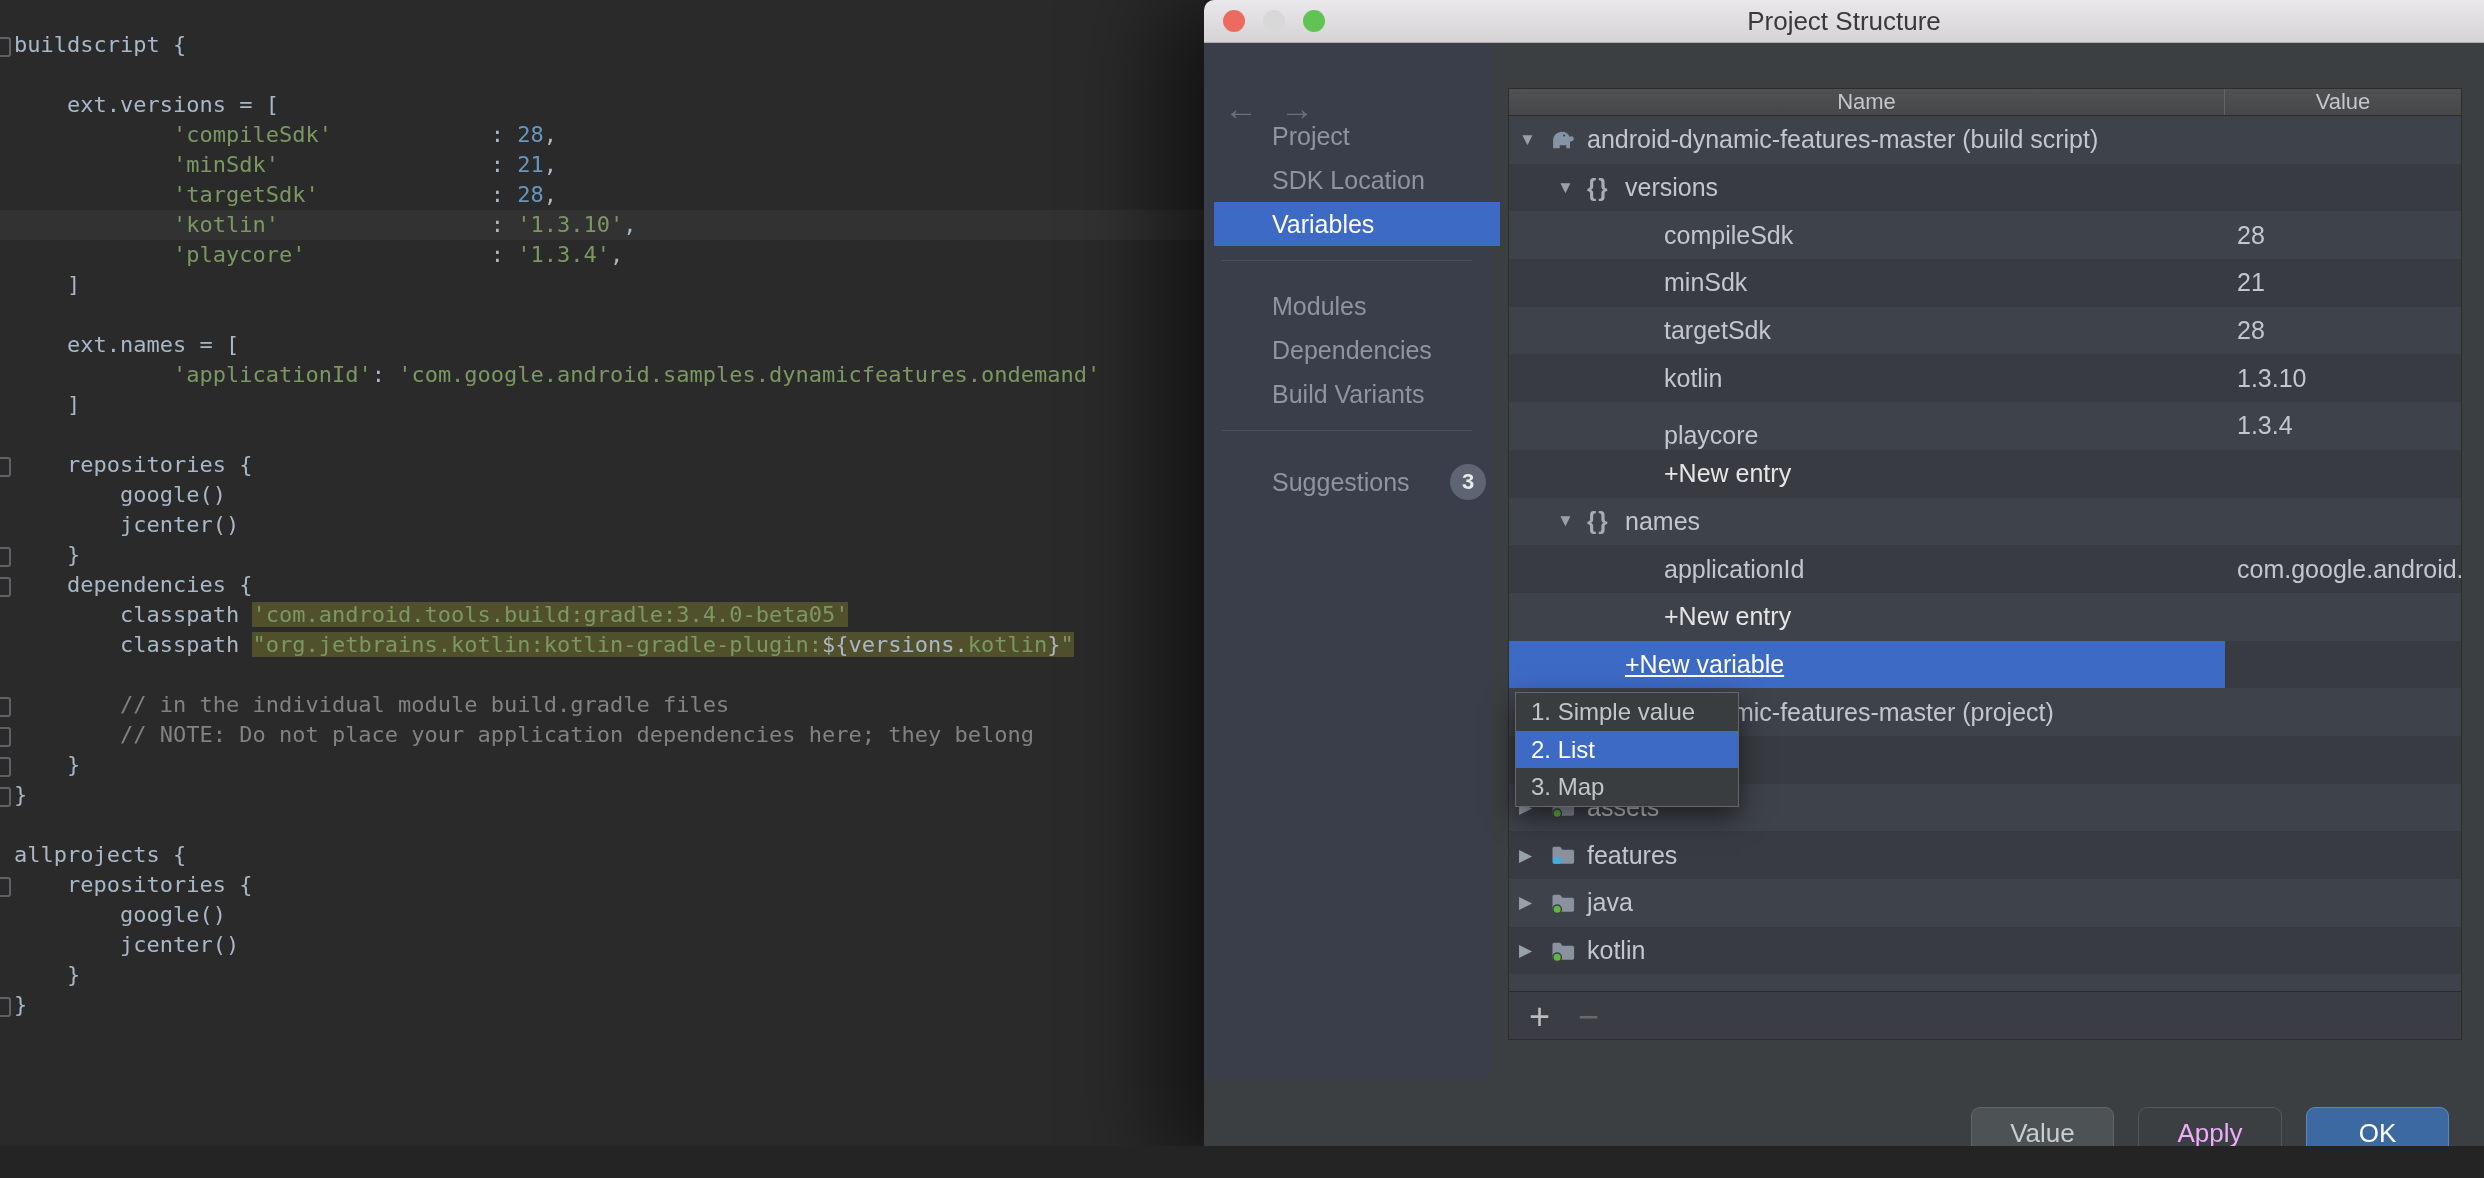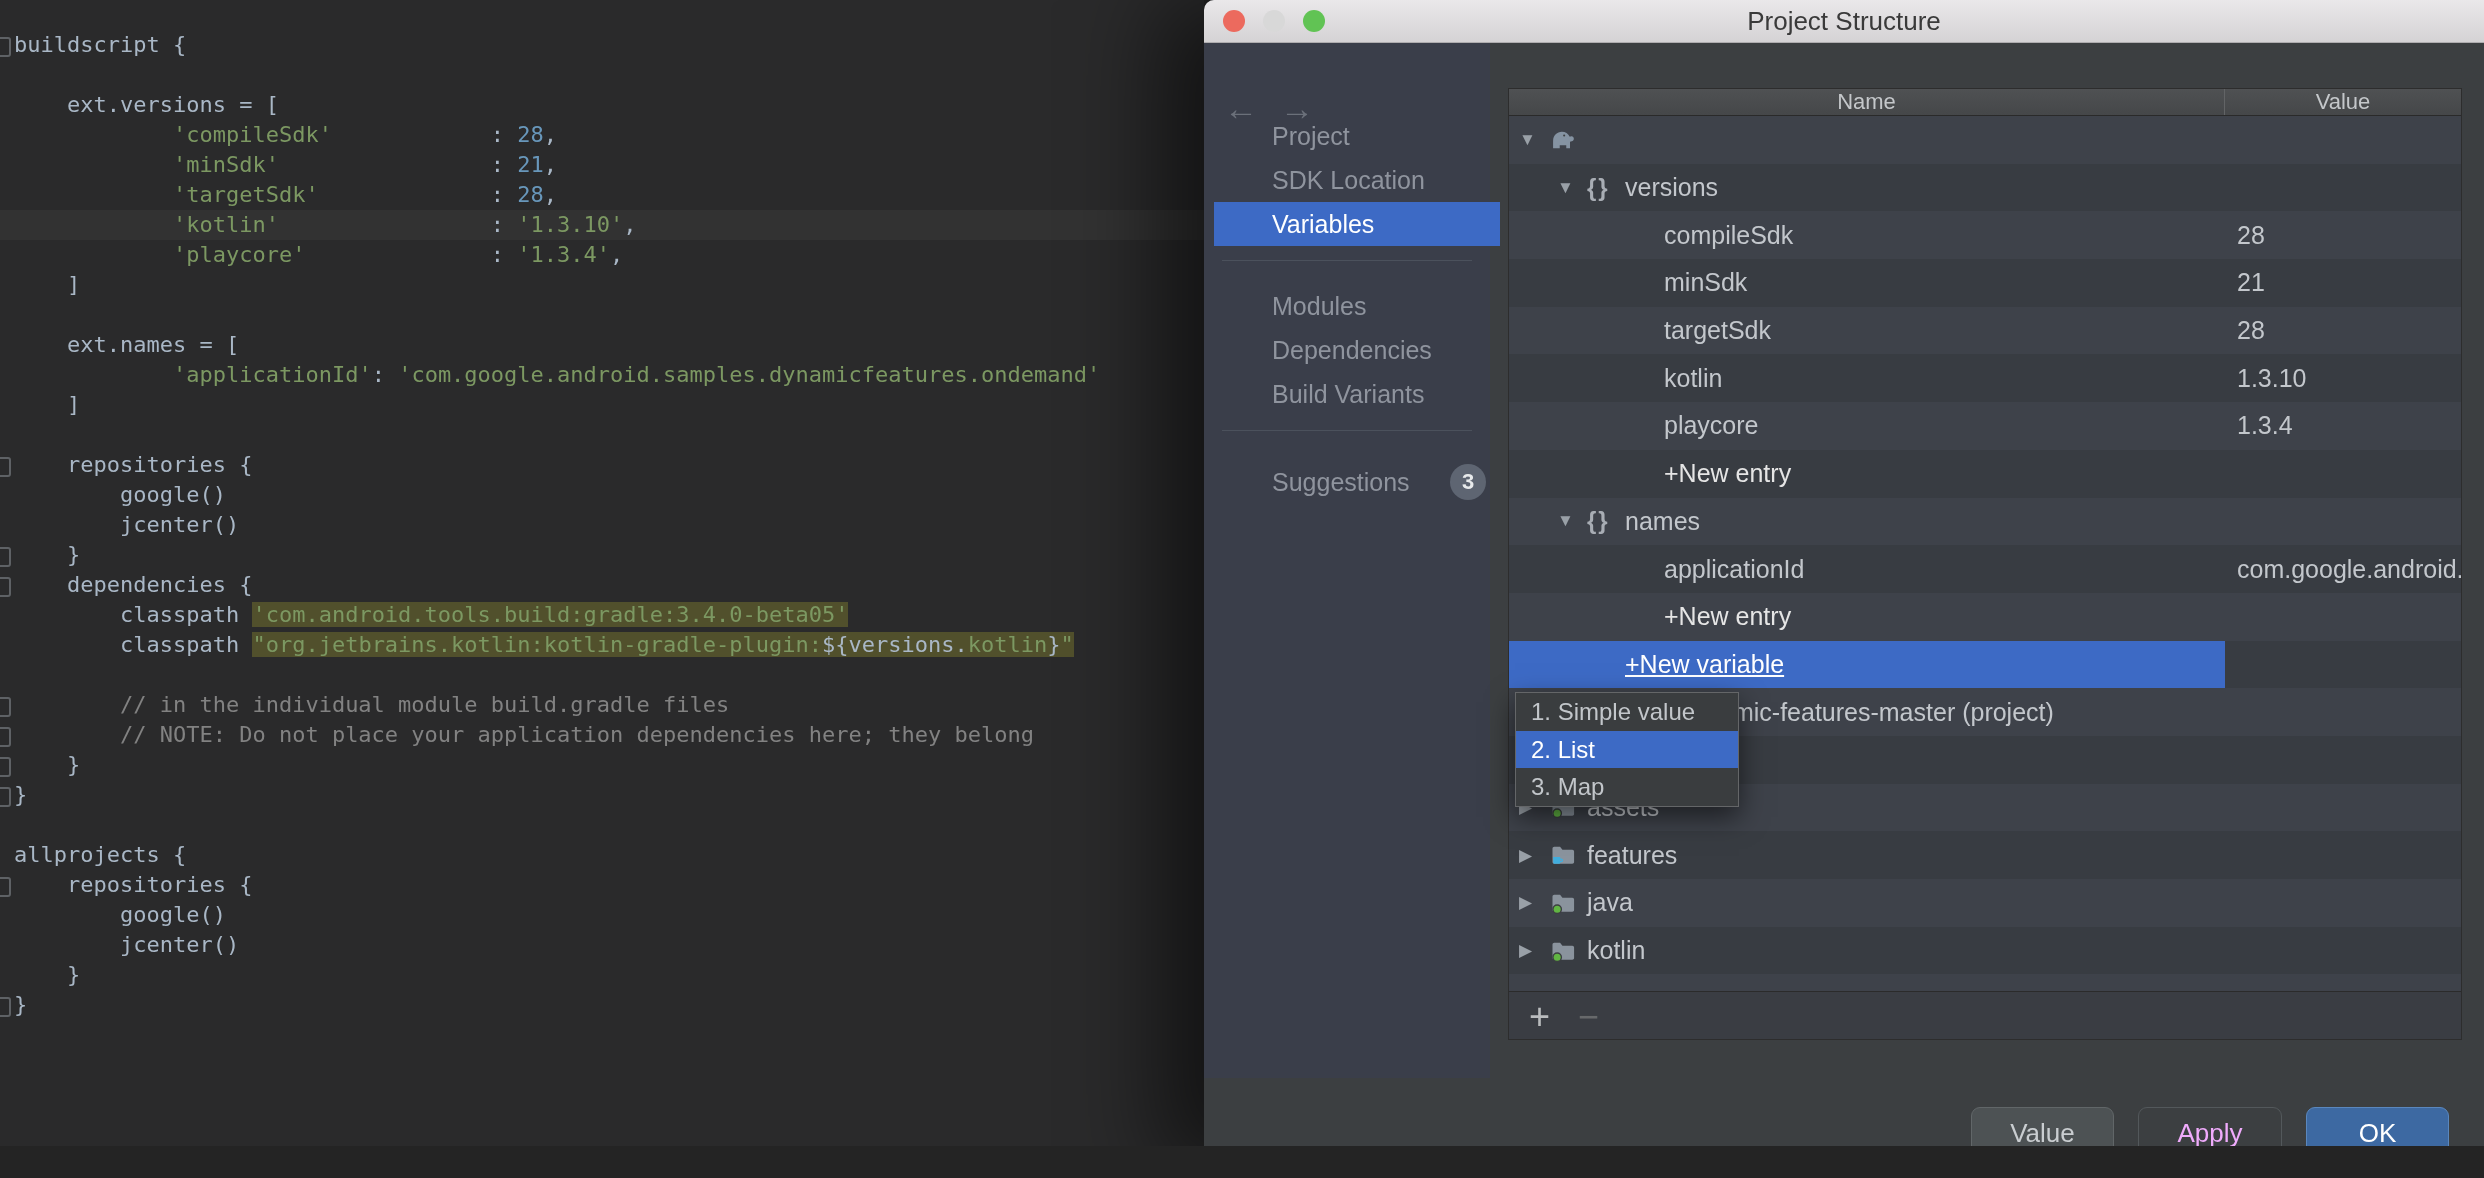--- a/index.html
+++ b/index.html
@@ -168,20 +168,21 @@
       <div id="rows">
           <div class="trow even">
             <div class="name-cell" style="padding-left: 10px;">
               <span class="tri">▼</span>
               <span class="icon-slot">
                 <svg viewBox="0 0 24 24" width="28" height="28">
                   <path d="M3.5 19v-6.2C3.5 8 7 5 11 5c3 0 5.6 1.7 6.8 4.2.4-.3 1-.5 1.5-.4 1.2.1 2.1 1.1 2 2.3-.1 1-.8 1.8-1.8 2l-1.5.3V19h-3.2v-2.6H9.2V19H3.5z" fill="#8593A2"></path>
                   <path d="M13.9 8.1a.9.9 0 1 1-1.8 0 .9.9 0 0 1 1.8 0z" fill="#3C3F41"></path>
                 </svg>
               </span>
+              <span class="lbl">android-dynamic-features-master (build script)</span>
             </div>
             <div class="value-cell"></div>
           </div>
           <div class="trow odd">
             <div class="name-cell" style="padding-left: 48px;">
               <span class="tri">▼</span>
               <span class="icon-slot">
                 <span class="braces">{}</span>
               </span>
               <span class="lbl">versions</span>
@@ -214,21 +215,21 @@
           </div>
           <div class="trow odd">
             <div class="name-cell" style="padding-left: 155px;">
               <span class="lbl">kotlin</span>
             </div>
             <div class="value-cell">
               <span class="vtext">1.3.10</span>
             </div>
           </div>
           <div class="trow even">
-            <div class="name-cell" style="padding-left: 155px;">
+            <div class="name-cell" style="padding-left: 155px; align-items: flex-end;">
               <span class="lbl">playcore</span>
             </div>
             <div class="value-cell">
               <span class="vtext">1.3.4</span>
             </div>
           </div>
           <div class="trow odd">
             <div class="name-cell" style="padding-left: 155px;">
               <span class="lbl muted">+New entry</span>
             </div>

